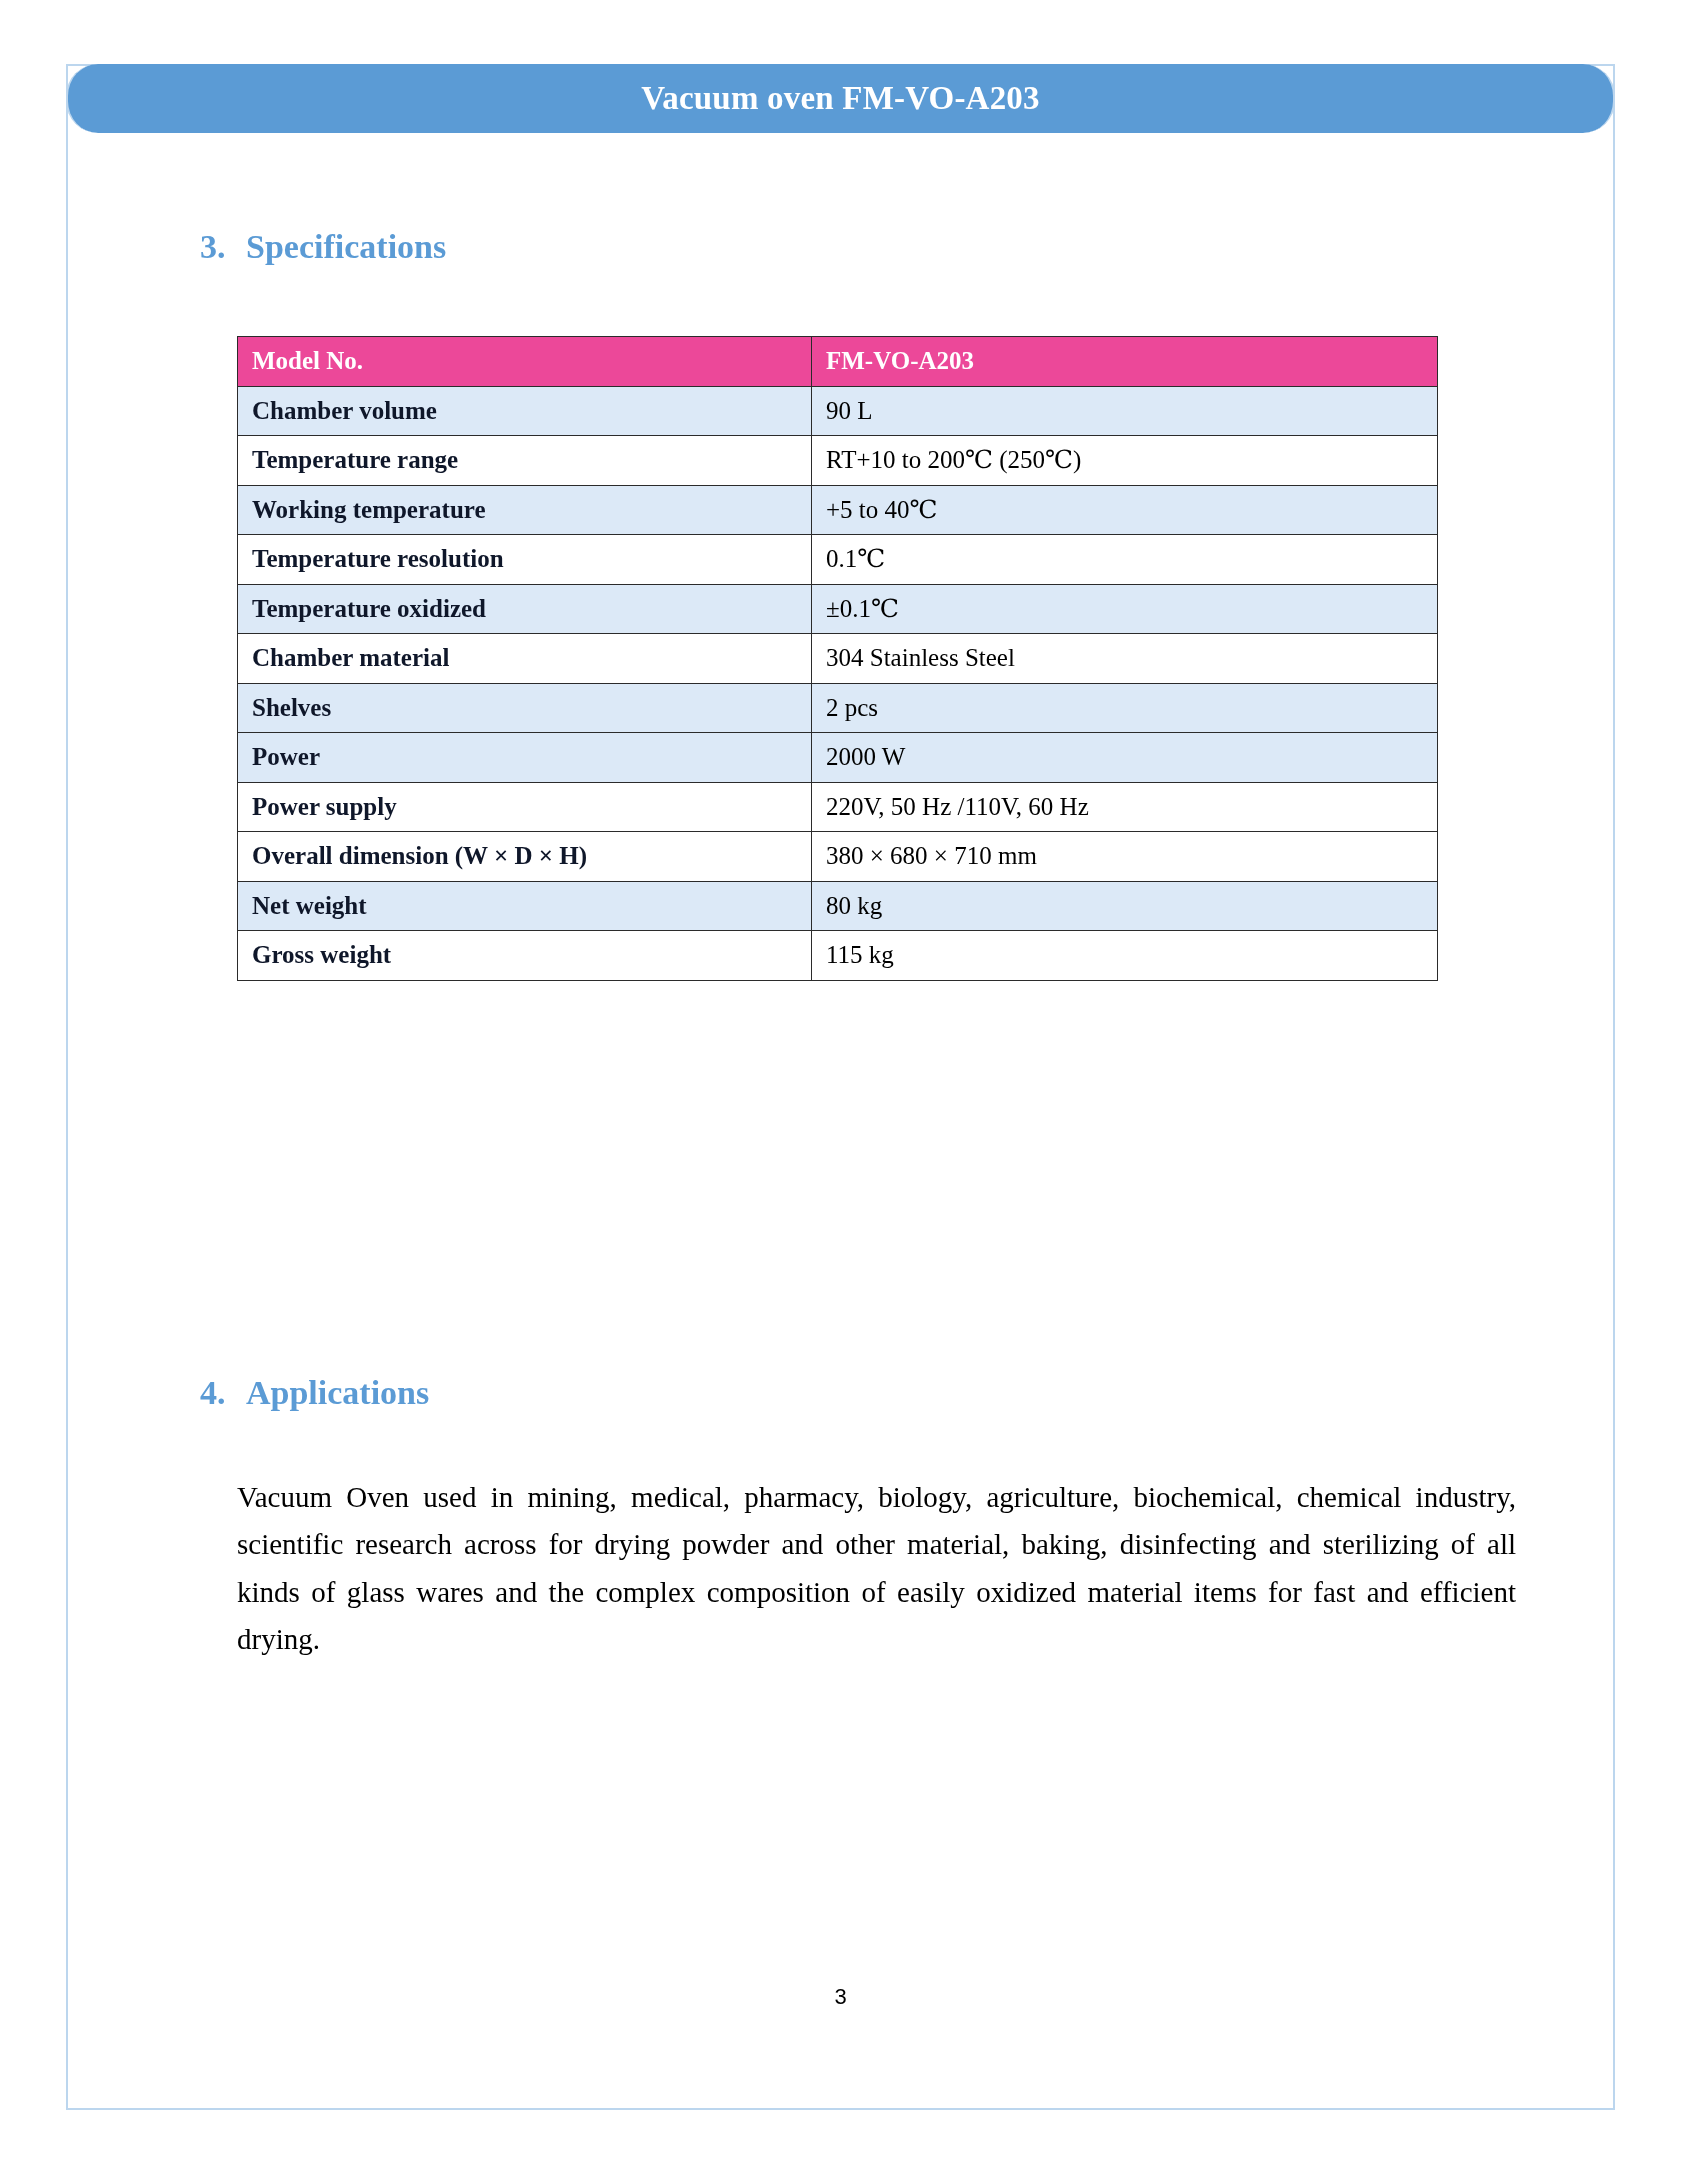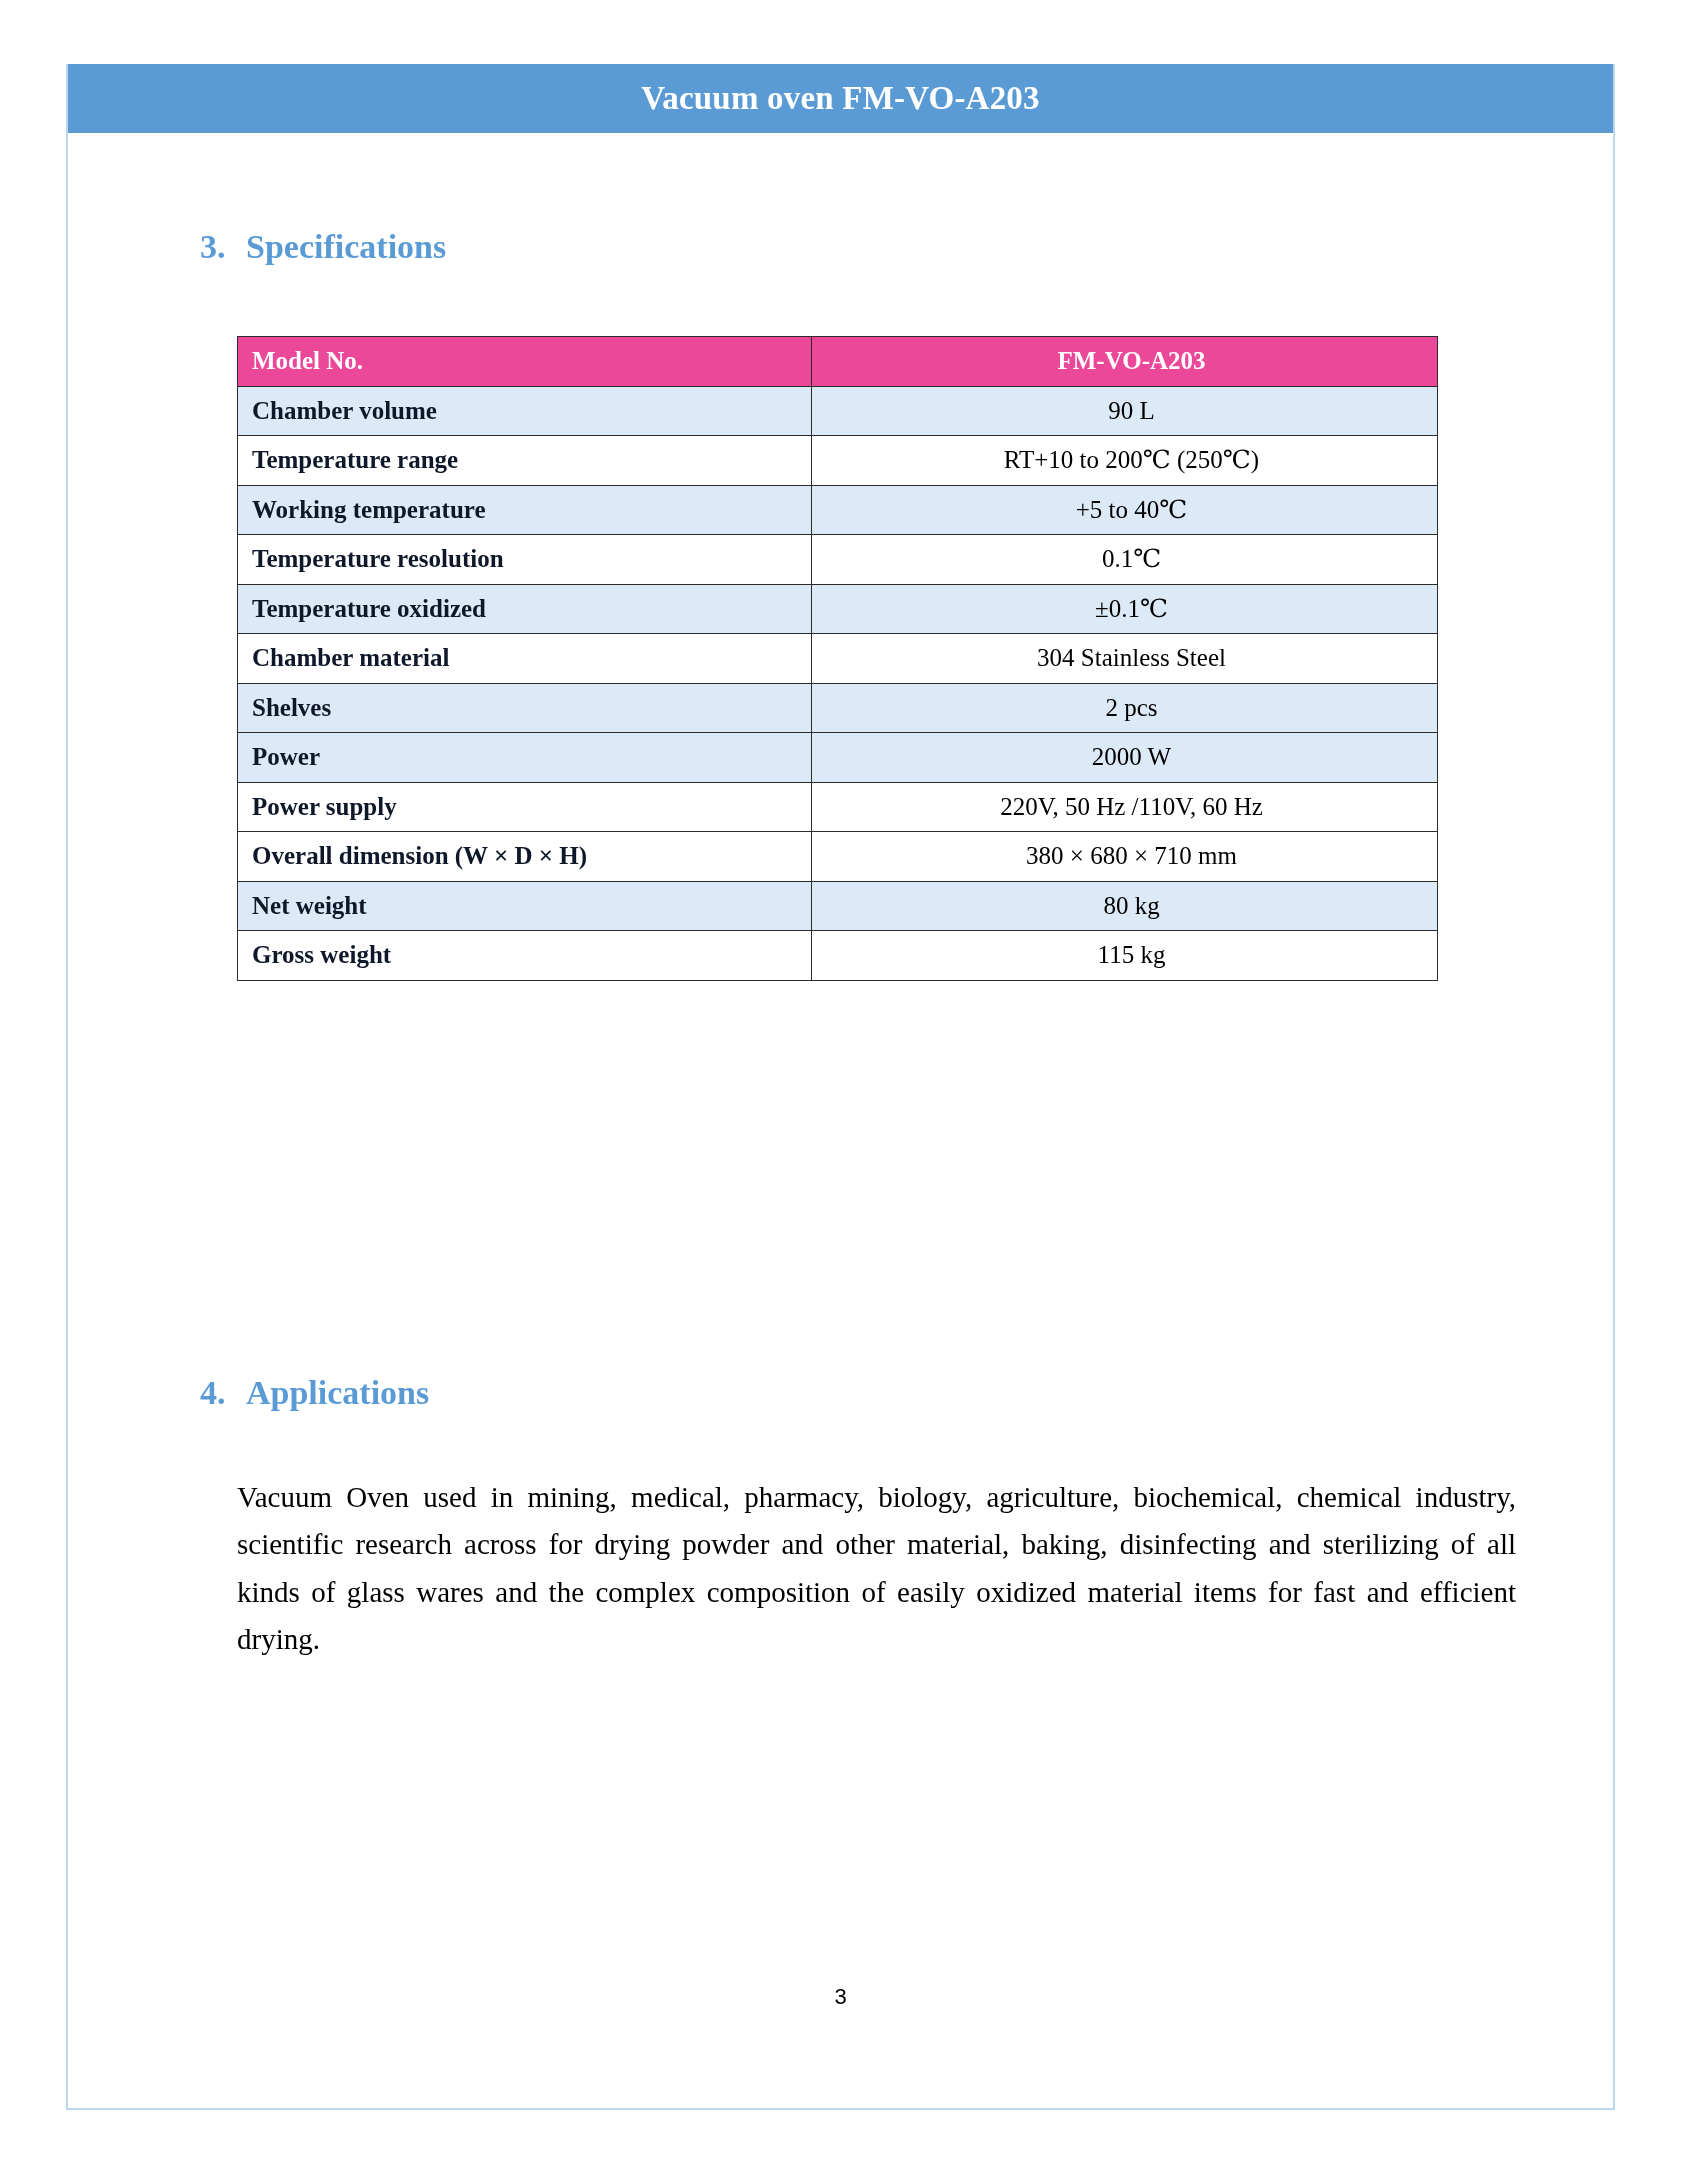--- a/index.html
+++ b/index.html
@@ -34,20 +34,21 @@
     top: 64px;
     width: 1549px;
     height: 69px;
     background: #5b9bd5;
     display: flex;
     align-items: center;
     justify-content: center;
     box-sizing: border-box;
     border-left: 2px solid #bcd6ee;
     border-right: 2px solid #bcd6ee;
+    border-radius: 32px;
   }
   .title-banner .title-text {
     color: #ffffff;
     font-size: 33px;
     font-weight: bold;
     letter-spacing: 0.2px;
     font-family: "Liberation Serif", "DejaVu Serif", serif;
   }
 
   
@@ -115,21 +116,20 @@
   .spec-table tr.plain td {
     background: #ffffff;
   }
   .spec-table td.label {
     font-weight: bold;
     color: #0f172a;
   }
   .spec-table td.value {
     font-weight: normal;
     color: #000000;
-    text-align: center;
   }
 
   
   .applications-body {
     position: absolute;
     left: 171px;
     top: 1309px;
     width: 1279px;
     font-size: 29px;
     line-height: 1.63;

